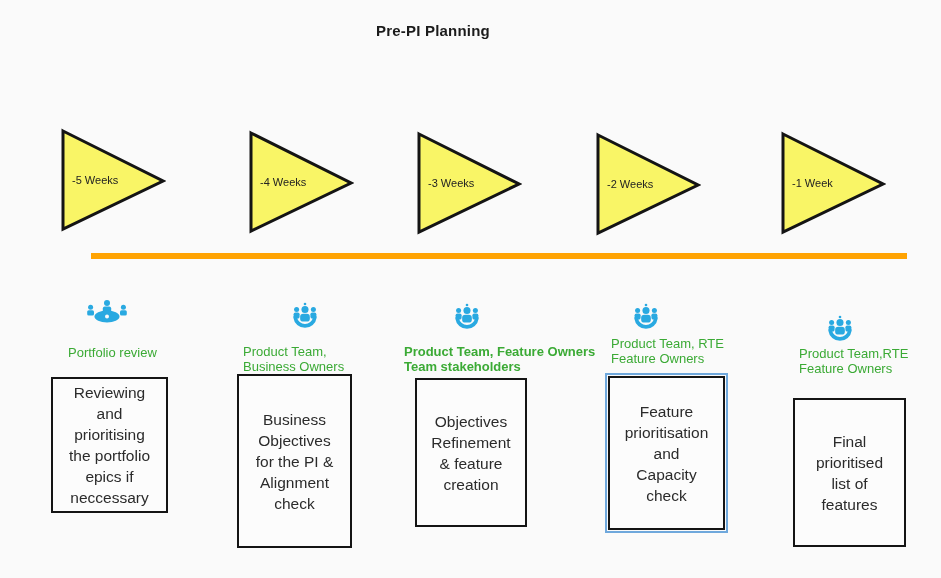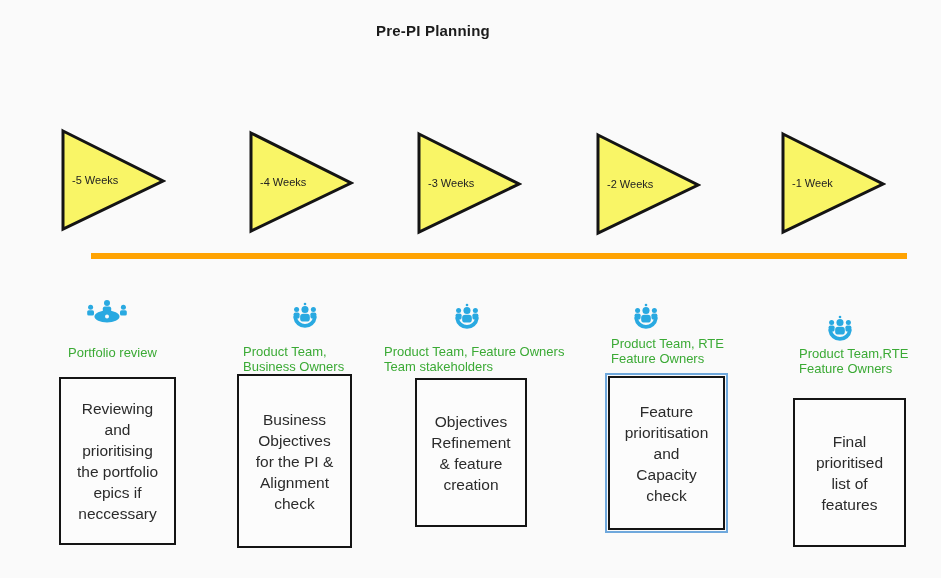--- a/index.html
+++ b/index.html
@@ -80,21 +80,21 @@
       <rect class="icon-blue-fill" x="16.8" y="7.6" width="8.4" height="6.4" rx="2"></rect>
       <circle class="icon-blue-fill" cx="4.6" cy="8.2" r="2.5"></circle>
       <rect class="icon-blue-fill" x="1.2" y="11.2" width="6.8" height="5.4" rx="1.6"></rect>
       <circle class="icon-blue-fill" cx="37.4" cy="8.2" r="2.5"></circle>
       <rect class="icon-blue-fill" x="34" y="11.2" width="6.8" height="5.4" rx="1.6"></rect>
       <ellipse class="icon-blue-fill" cx="21" cy="17.5" rx="12.5" ry="6"></ellipse>
       <circle cx="21" cy="17.5" r="2" fill="#FAFAFA"></circle>
     </svg>
   </div>
   <div class="attendees" style="left:68px; top:345px;text-align:center;">Portfolio review</div>
-  <div class="activity-box" style="left:51px; top:377px; width:117px; height:168px;margin-left:8px;">
+  <div class="activity-box" style="left:51px; top:377px; width:117px; height:136px;">
     <div class="activity-text">Reviewing
 and
 prioritising
 the portfolio
 epics if
 neccessary</div>
   </div>
 
   <div class="tri-wrap" style="left:248px; top:130px;">
     <svg width="106" height="104" viewBox="0 0 106 104">
@@ -135,21 +135,21 @@
       <circle class="icon-blue-fill" cx="15" cy="2.2" r="1.4"></circle>
       <circle class="icon-blue-fill" cx="6" cy="8" r="2.7"></circle>
       <rect class="icon-blue-fill" x="2.8" y="11.2" width="6.4" height="6.5" rx="2"></rect>
       <circle class="icon-blue-fill" cx="24" cy="8" r="2.7"></circle>
       <rect class="icon-blue-fill" x="20.8" y="11.2" width="6.4" height="6.5" rx="2"></rect>
       <circle class="icon-blue-fill" cx="15" cy="8" r="3.8"></circle>
       <rect class="icon-blue-fill" x="9.8" y="12.6" width="10.4" height="8.4" rx="3.4"></rect>
       <path d="M4.5,16.5 A10.6,10.6 0 0 0 25.5,16.5" fill="none" stroke="var(--icon-blue, #29A9E1)" stroke-width="4" stroke-linecap="round"></path>
     </svg>
   </div>
-  <div class="attendees" style="left:384px; top:344px;">Product Team, Feature Owners
+  <div class="attendees" style="left:404px; top:344px;font-weight:bold;">Product Team, Feature Owners
 Team stakeholders</div>
   <div class="activity-box" style="left:415px; top:378px; width:112px; height:149px;">
     <div class="activity-text">Objectives
 Refinement
 &amp; feature
 creation</div>
   </div>
 
   <div class="tri-wrap" style="left:595px; top:132px;">
     <svg width="106" height="104" viewBox="0 0 106 104">

